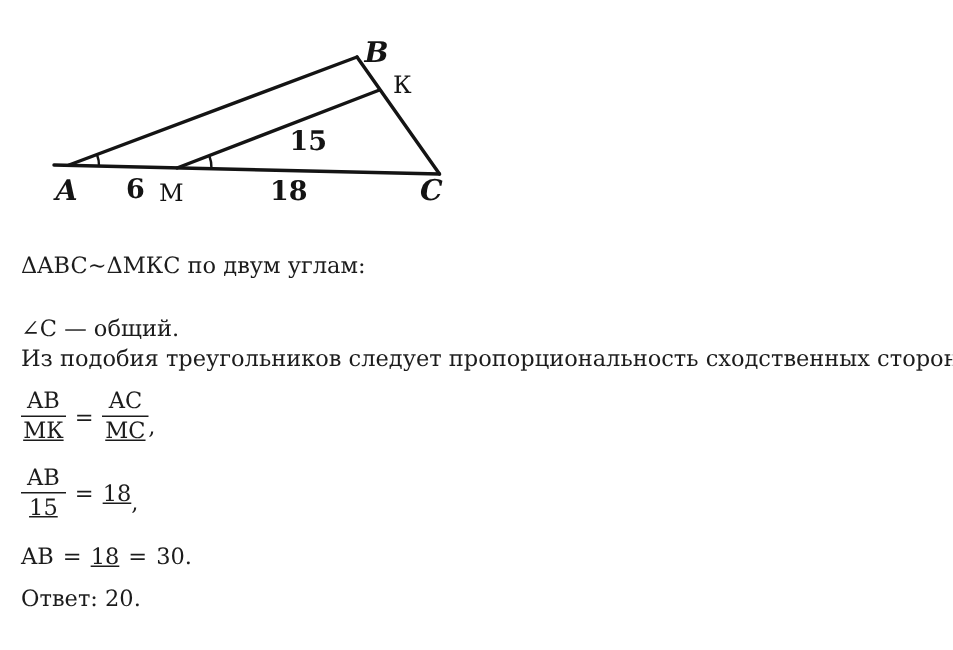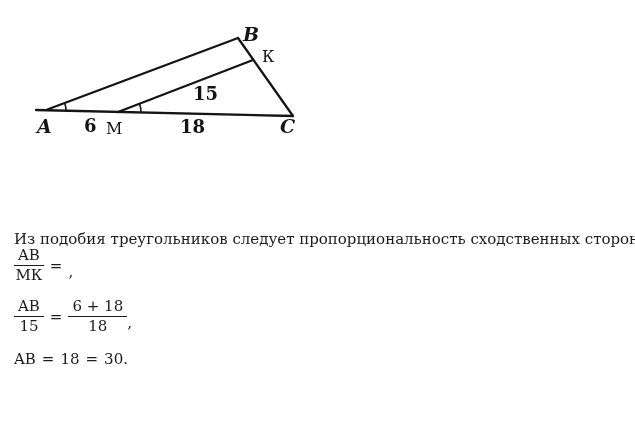--- a/index.html
+++ b/index.html
@@ -42,33 +42,34 @@
     line-height: 20px;
     white-space: nowrap;
   }
   .eq {
     position: absolute;
     left: 14px;
     display: flex;
     align-items: center;
     font-size: 15px;
     white-space: nowrap;
+    margin-top: 12px;
   }
   .frac {
     display: inline-flex;
     flex-direction: column;
     align-items: stretch;
     text-align: center;
     line-height: 17px;
   }
   .num {
     border-bottom: 1.4px solid #1c1c1c;
     padding: 0 4px 1px 4px;
   }
-  .den { padding-top: 1px; }
+  .den { padding-top: 1px; text-decoration: underline; }
   .eqsign { padding: 0 6px; }
   .lhs { padding-right: 6px; }
   .tail {
     align-self: flex-end;
     padding-bottom: 3px;
   }
 </style>
 </head>
 <body>
 
@@ -85,48 +86,54 @@
     <text class="dlabel vertex" x="243" y="41">B</text>
     <text class="dlabel pointlab" x="262" y="62">К</text>
     <text class="dlabel seglen" x="193" y="100">15</text>
     <text class="dlabel vertex" x="37" y="133">A</text>
     <text class="dlabel seglen" x="84" y="132">6</text>
     <text class="dlabel pointlab" x="106" y="134">М</text>
     <text class="dlabel seglen" x="180" y="133">18</text>
     <text class="dlabel vertex" x="280" y="133">C</text>
   </svg>
 
+  <div class="txtline" style="top:167px">ΔABC~ΔМКС по двум углам:</div>
+  <div class="txtline" style="top:209px">∠C — общий.</div>
   <div class="txtline" style="top:229px">Из подобия треугольников следует пропорциональность сходственных сторон:</div>
 
   <div class="eq" style="top:247px">
     <span class="frac">
       <span class="num">AB</span>
       <span class="den">МК</span>
     </span>
     <span class="eqsign">=</span>
+    <span class="frac">
+      <span class="num">AC</span>
+      <span class="den">МС</span>
+    </span>
     <span class="tail">,</span>
   </div>
 
   <div class="eq" style="top:298px">
     <span class="frac">
       <span class="num">AB</span>
       <span class="den">15</span>
     </span>
     <span class="eqsign">=</span>
     <span class="frac">
-      <span class="num">6 + 18</span>
       <span class="den">18</span>
     </span>
     <span class="tail">,</span>
   </div>
 
   <div class="eq" style="top:350px">
     <span class="lhs">AB</span>
     <span class="eqsign" style="padding-left:0">=</span>
     <span class="frac">
       <span class="den">18</span>
     </span>
     <span class="eqsign">=</span>
     <span>30.</span>
   </div>
 
+  <div class="txtline" style="top:389px">Ответ: 20.</div>
 
 </div>
 
 </body></html>

